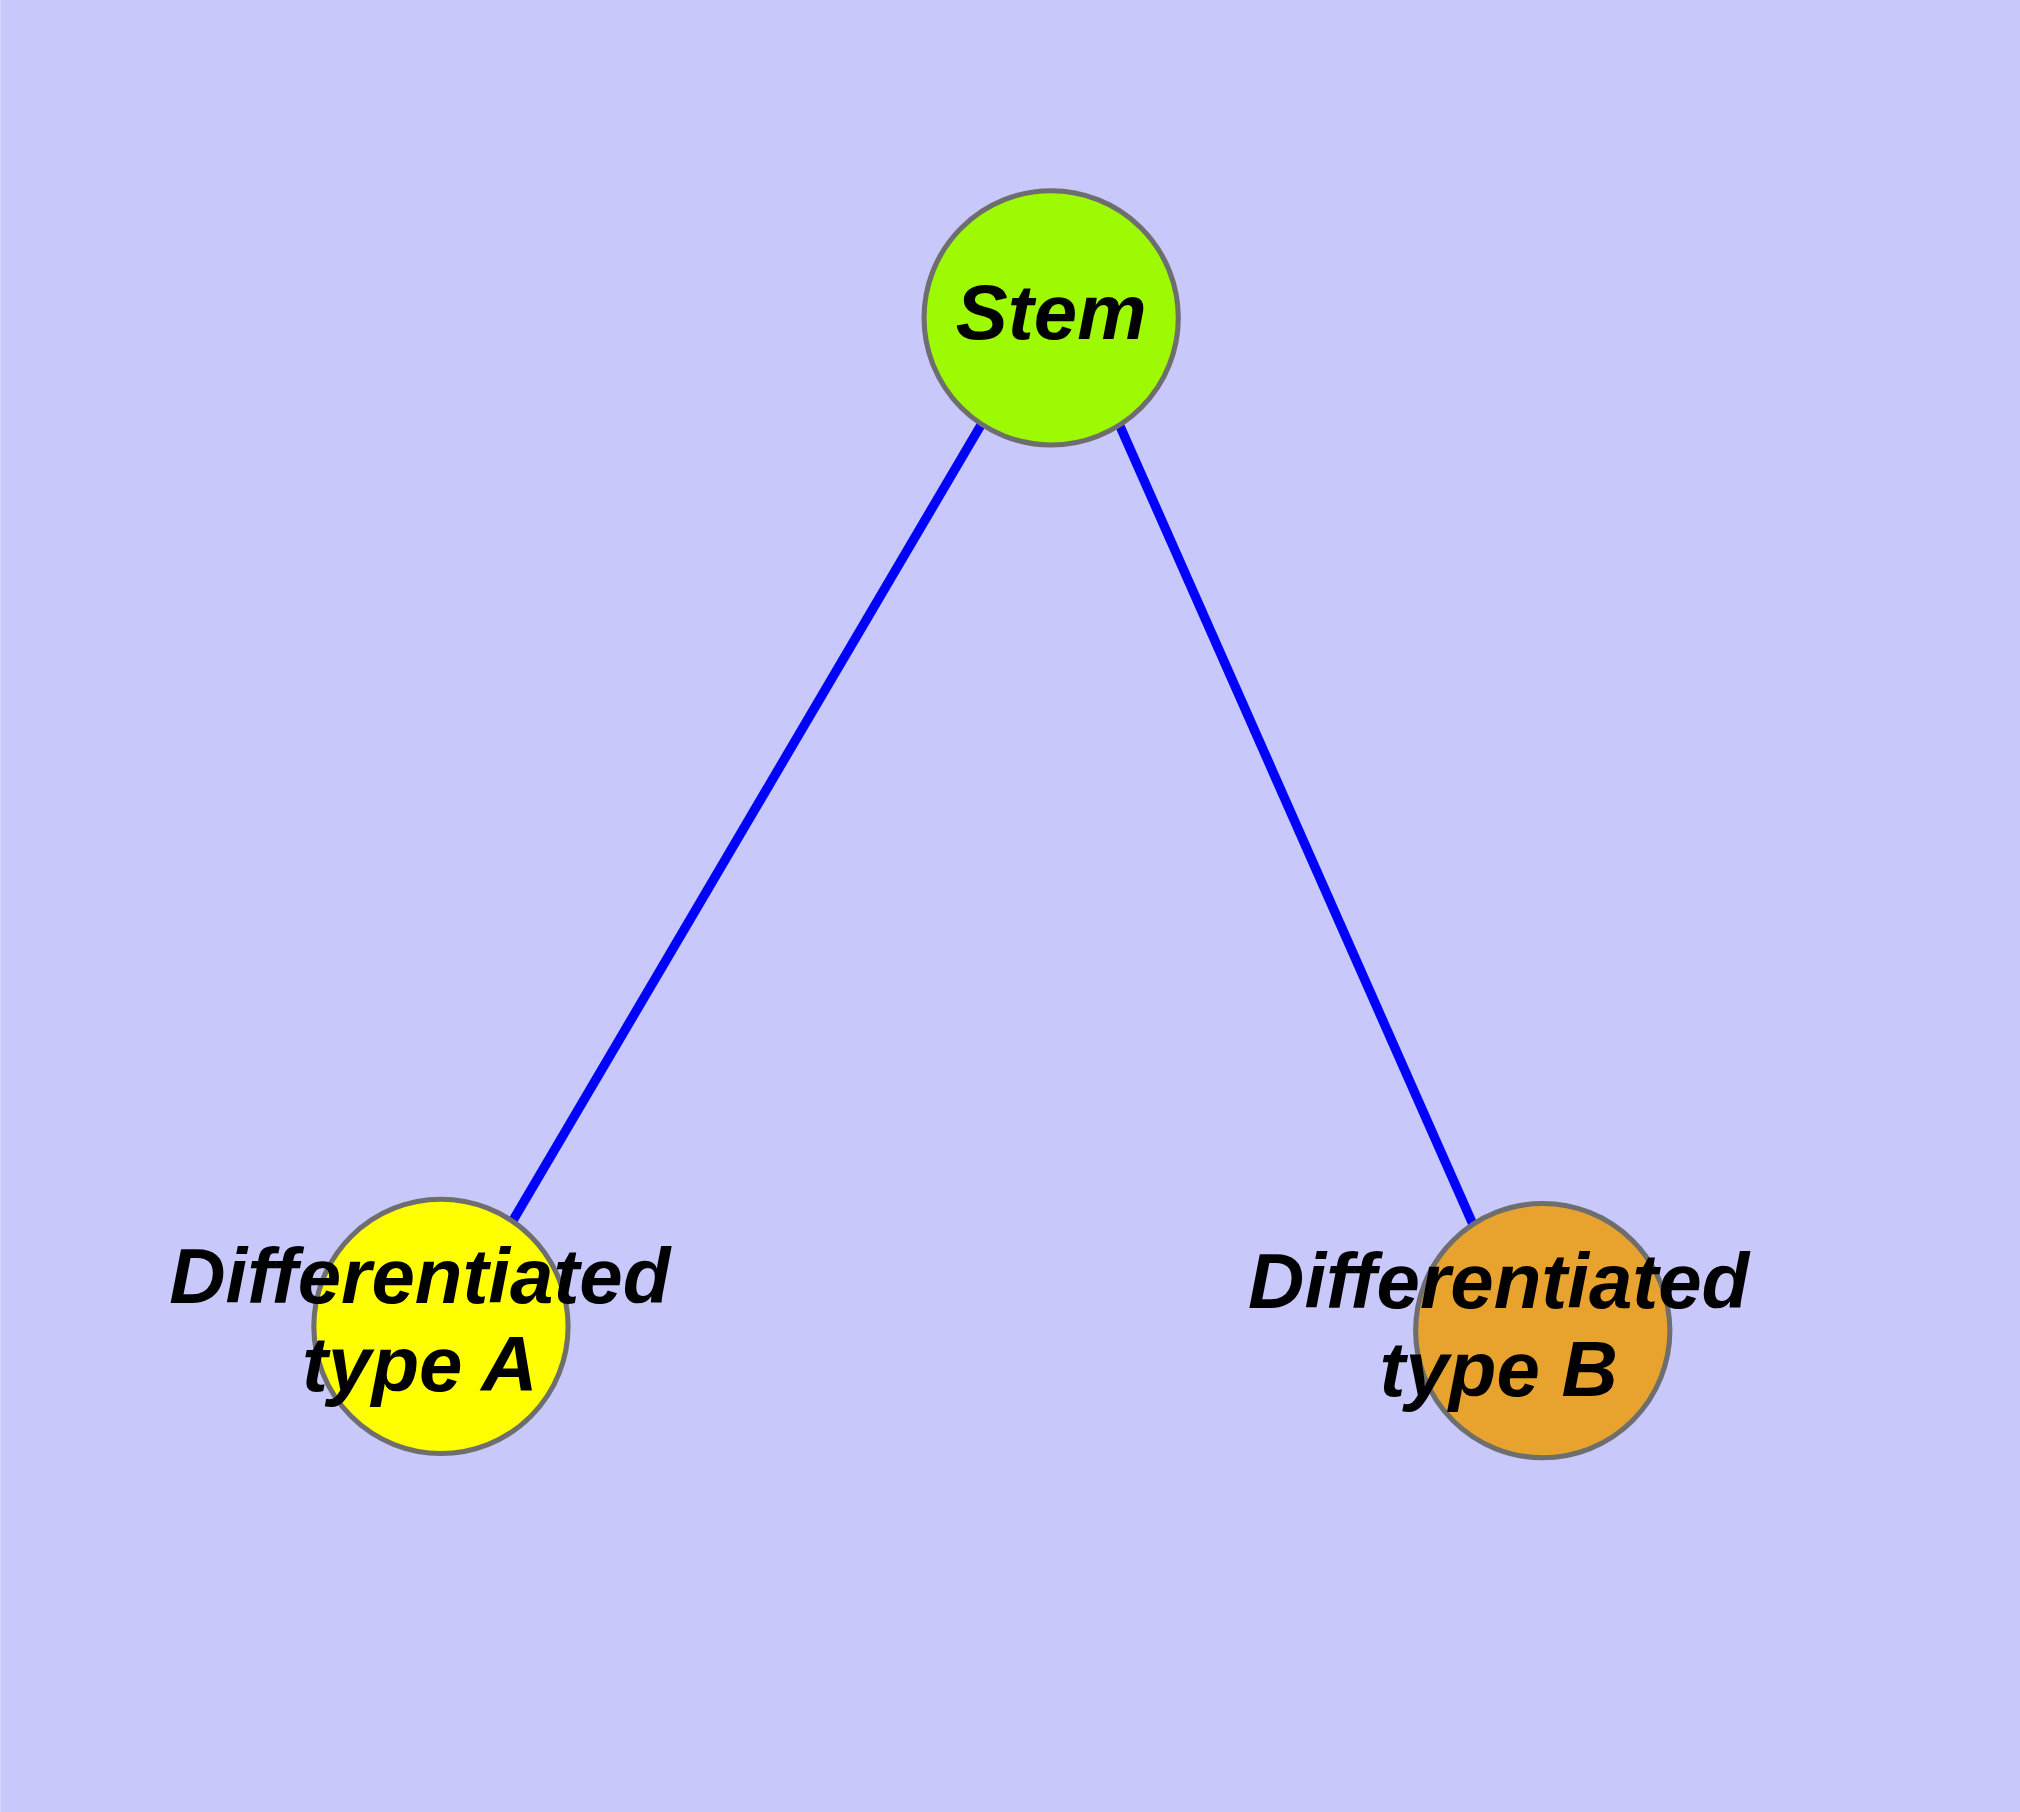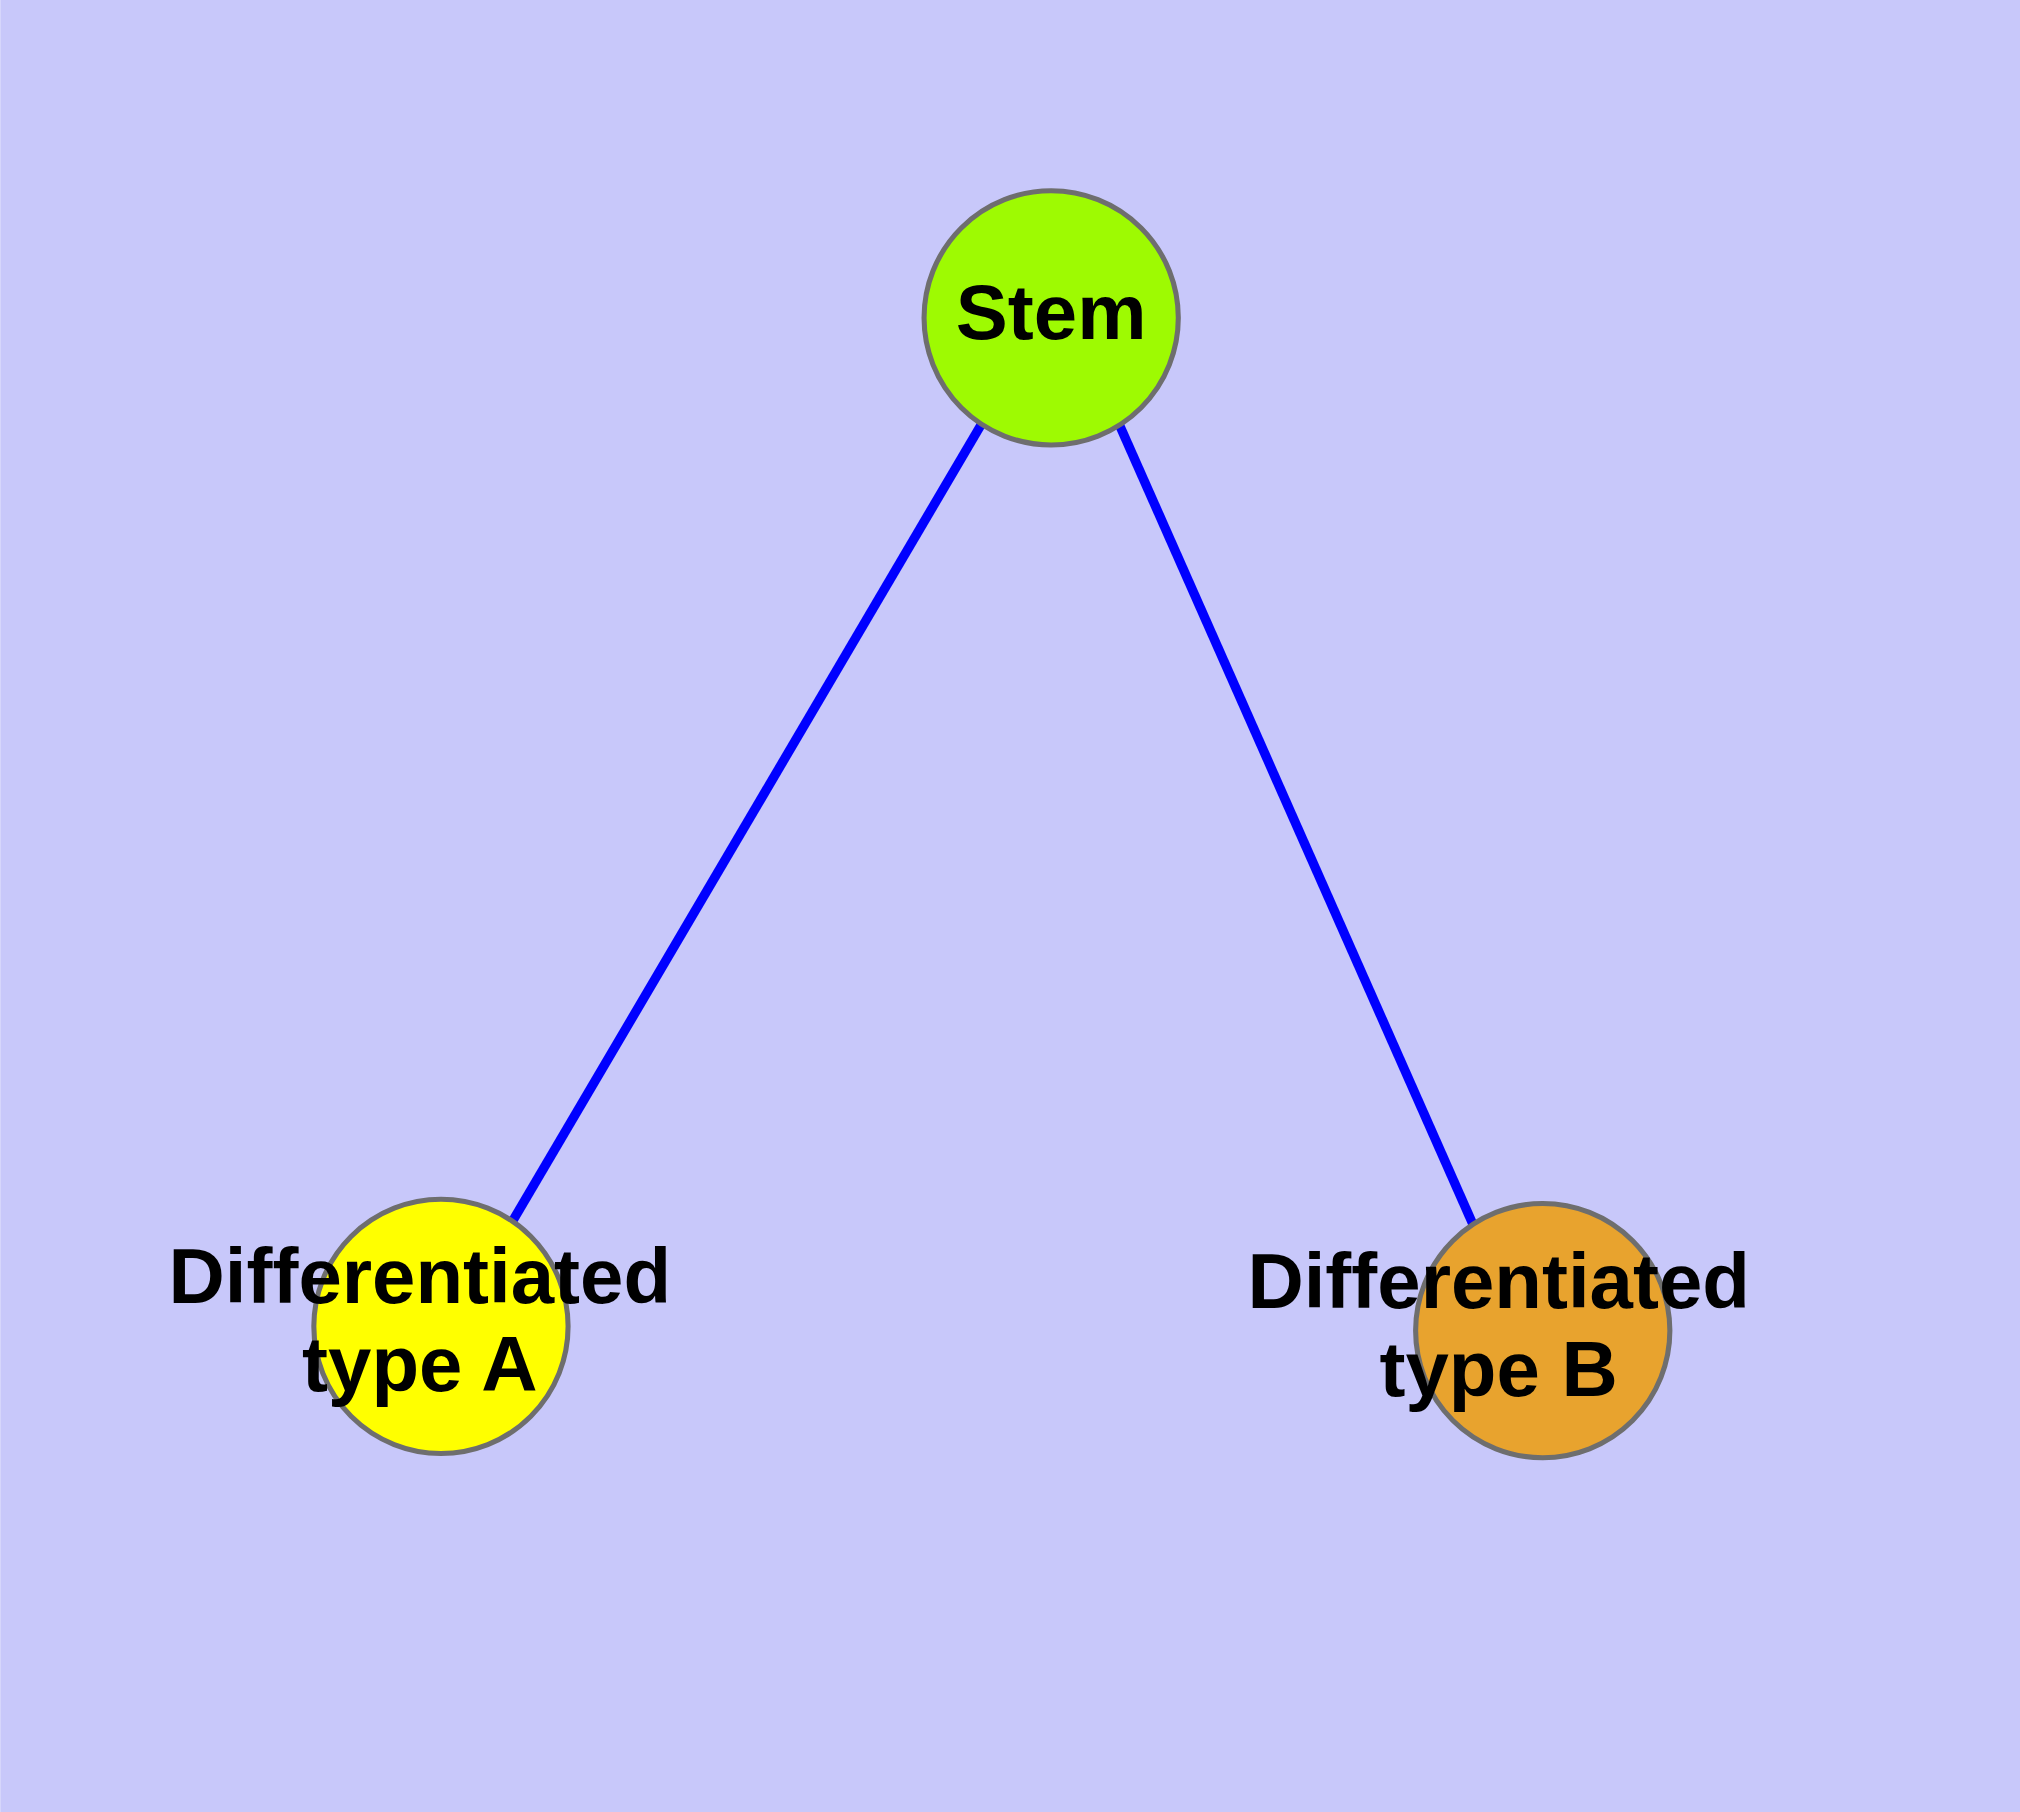--- a/index.html
+++ b/index.html
@@ -27,21 +27,21 @@
     font-family: "Liberation Sans", sans-serif;
     font-weight: bold;
     fill: #000000;
     text-anchor: middle;
     dominant-baseline: middle;
   }
 </style>
 </head>
 <body>
 
-<div id="canvas" style="width: 2021px; height: 1812px;">
+<div id="canvas" style="width: 2021px; height: 1812px; font-style: italic;">
   <svg id="graph-svg" viewBox="0 0 2384 2138">
 
     <rect id="bg-rect" x="0" y="0" width="2384" height="2138" fill="#C8C8FA"></rect>
 
     <g id="edges-group">
       <line id="edge-0" x1="1158" y1="500" x2="605" y2="1440" stroke="#0000FF" stroke-width="11" stroke-linecap="butt"></line>
       <line id="edge-1" x1="1320" y1="500" x2="1740" y2="1450" stroke="#0000FF" stroke-width="11" stroke-linecap="butt"></line>
     </g>
 
     <g id="nodes-group">

